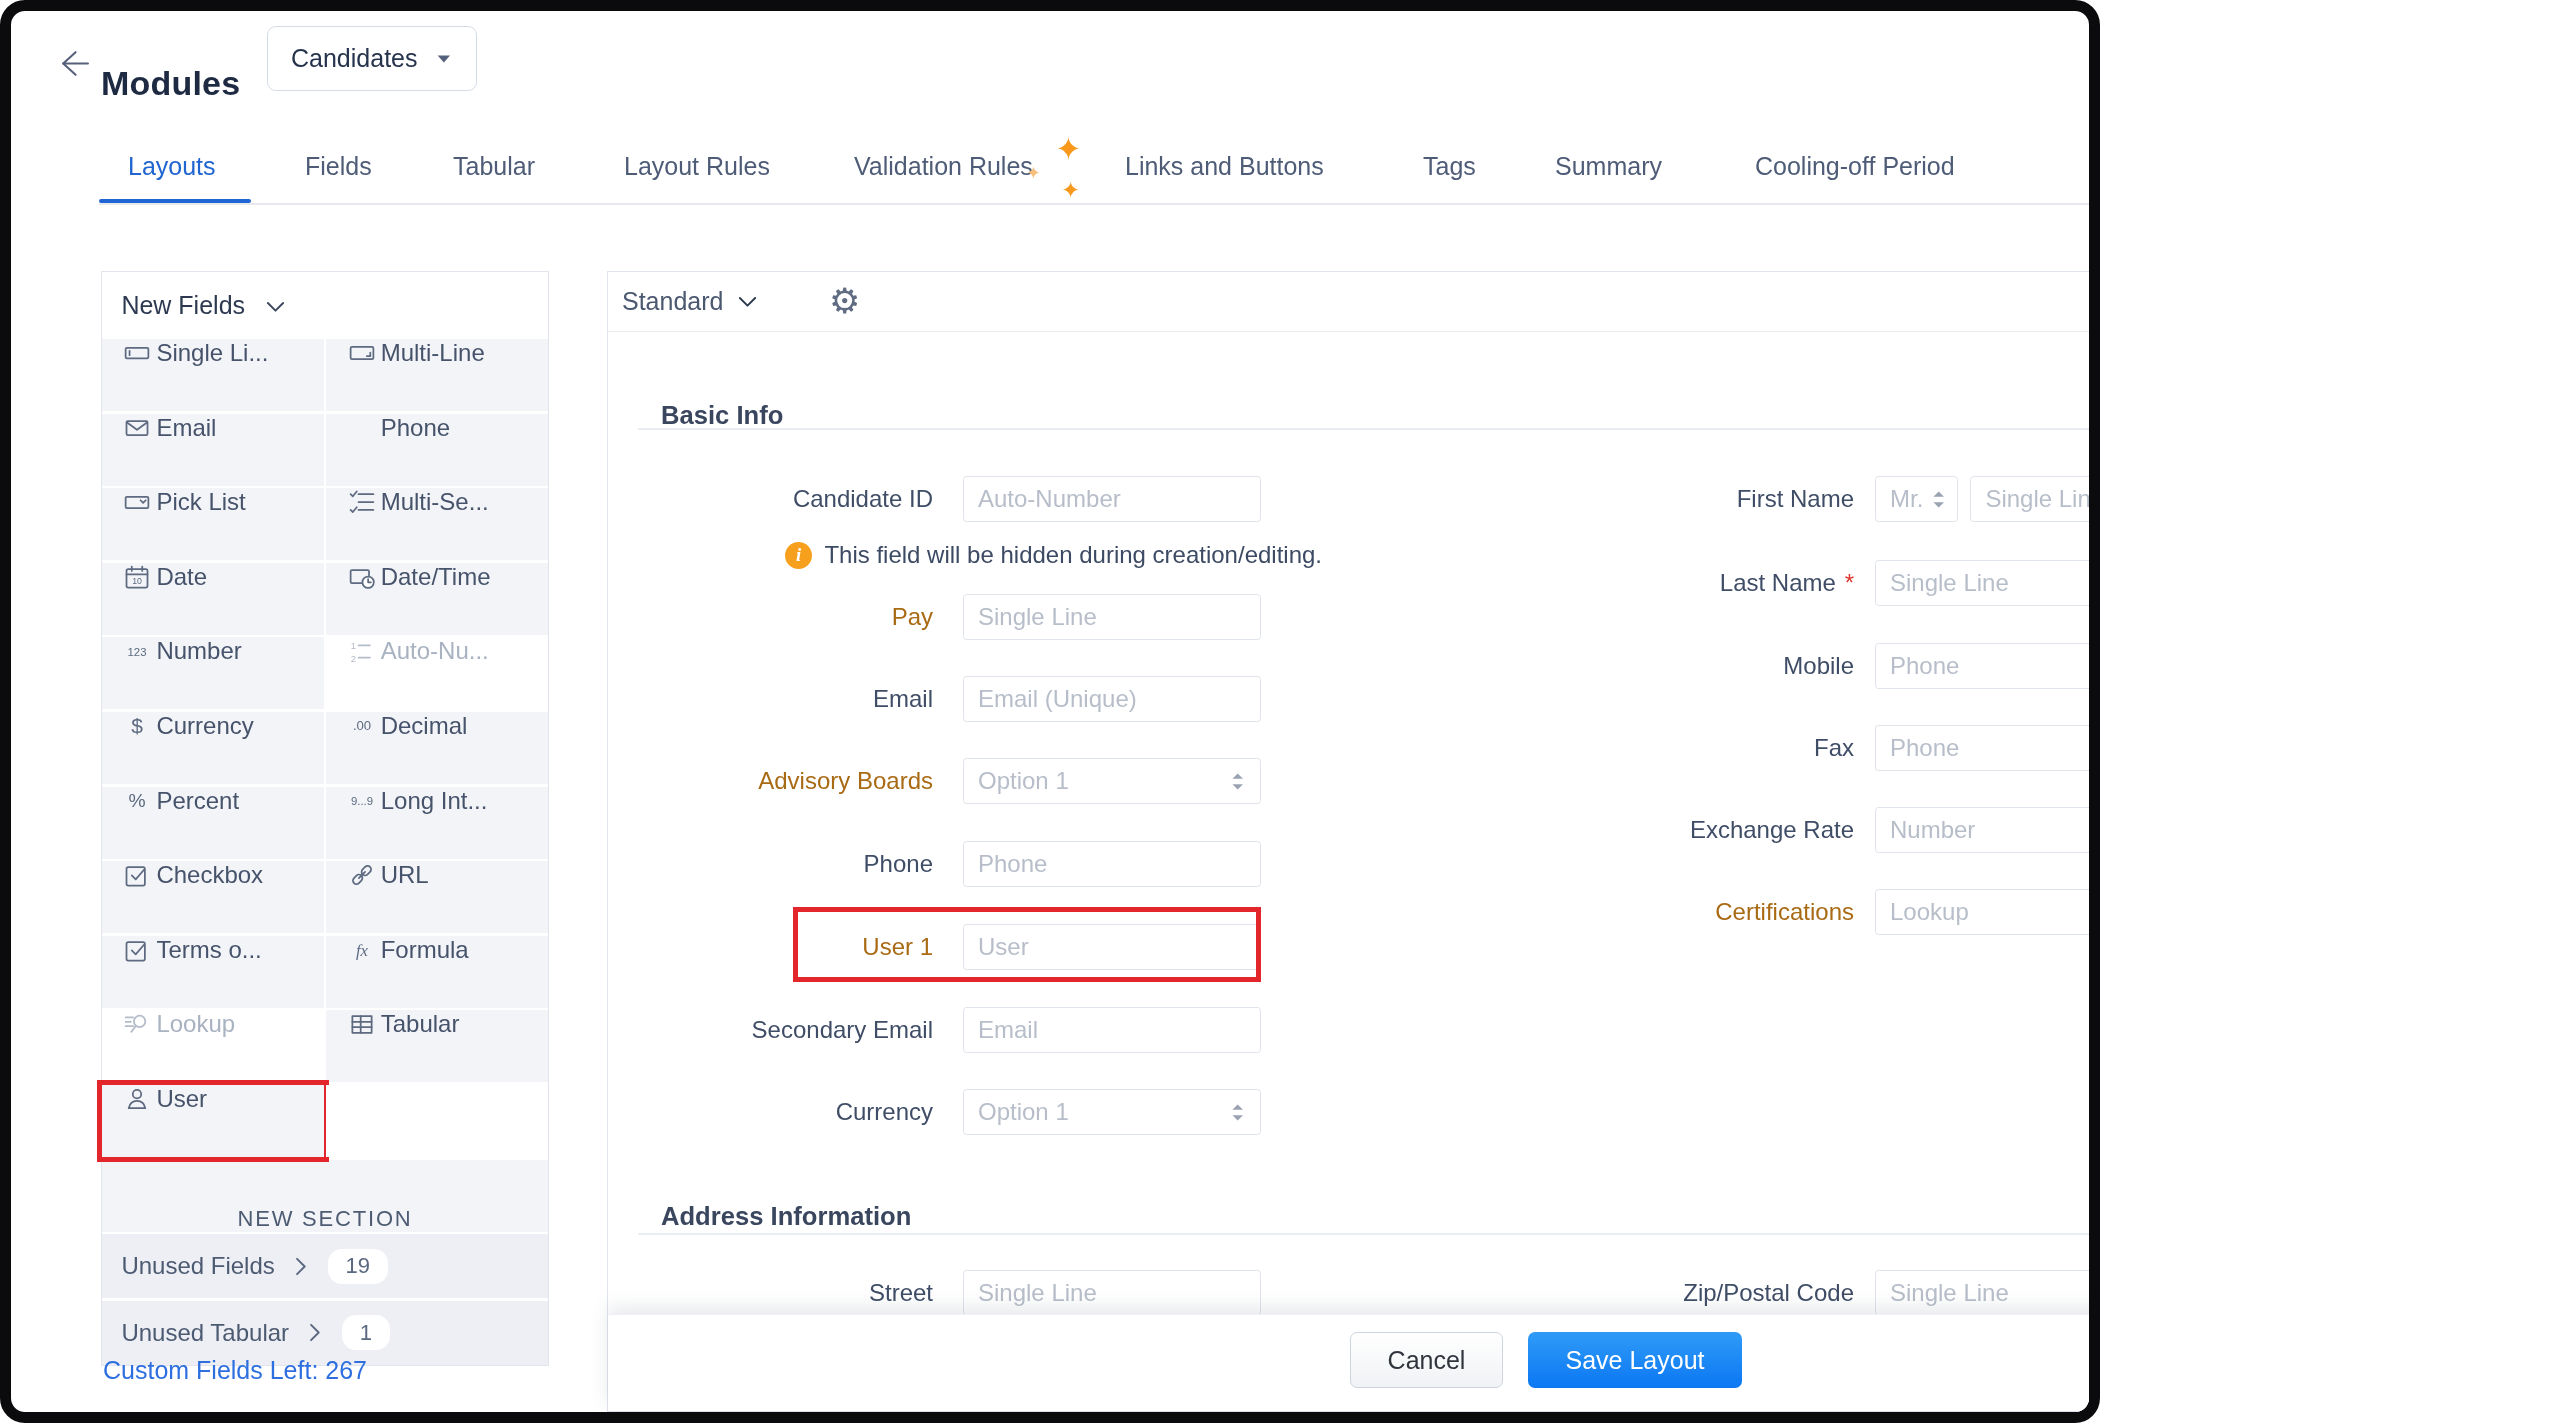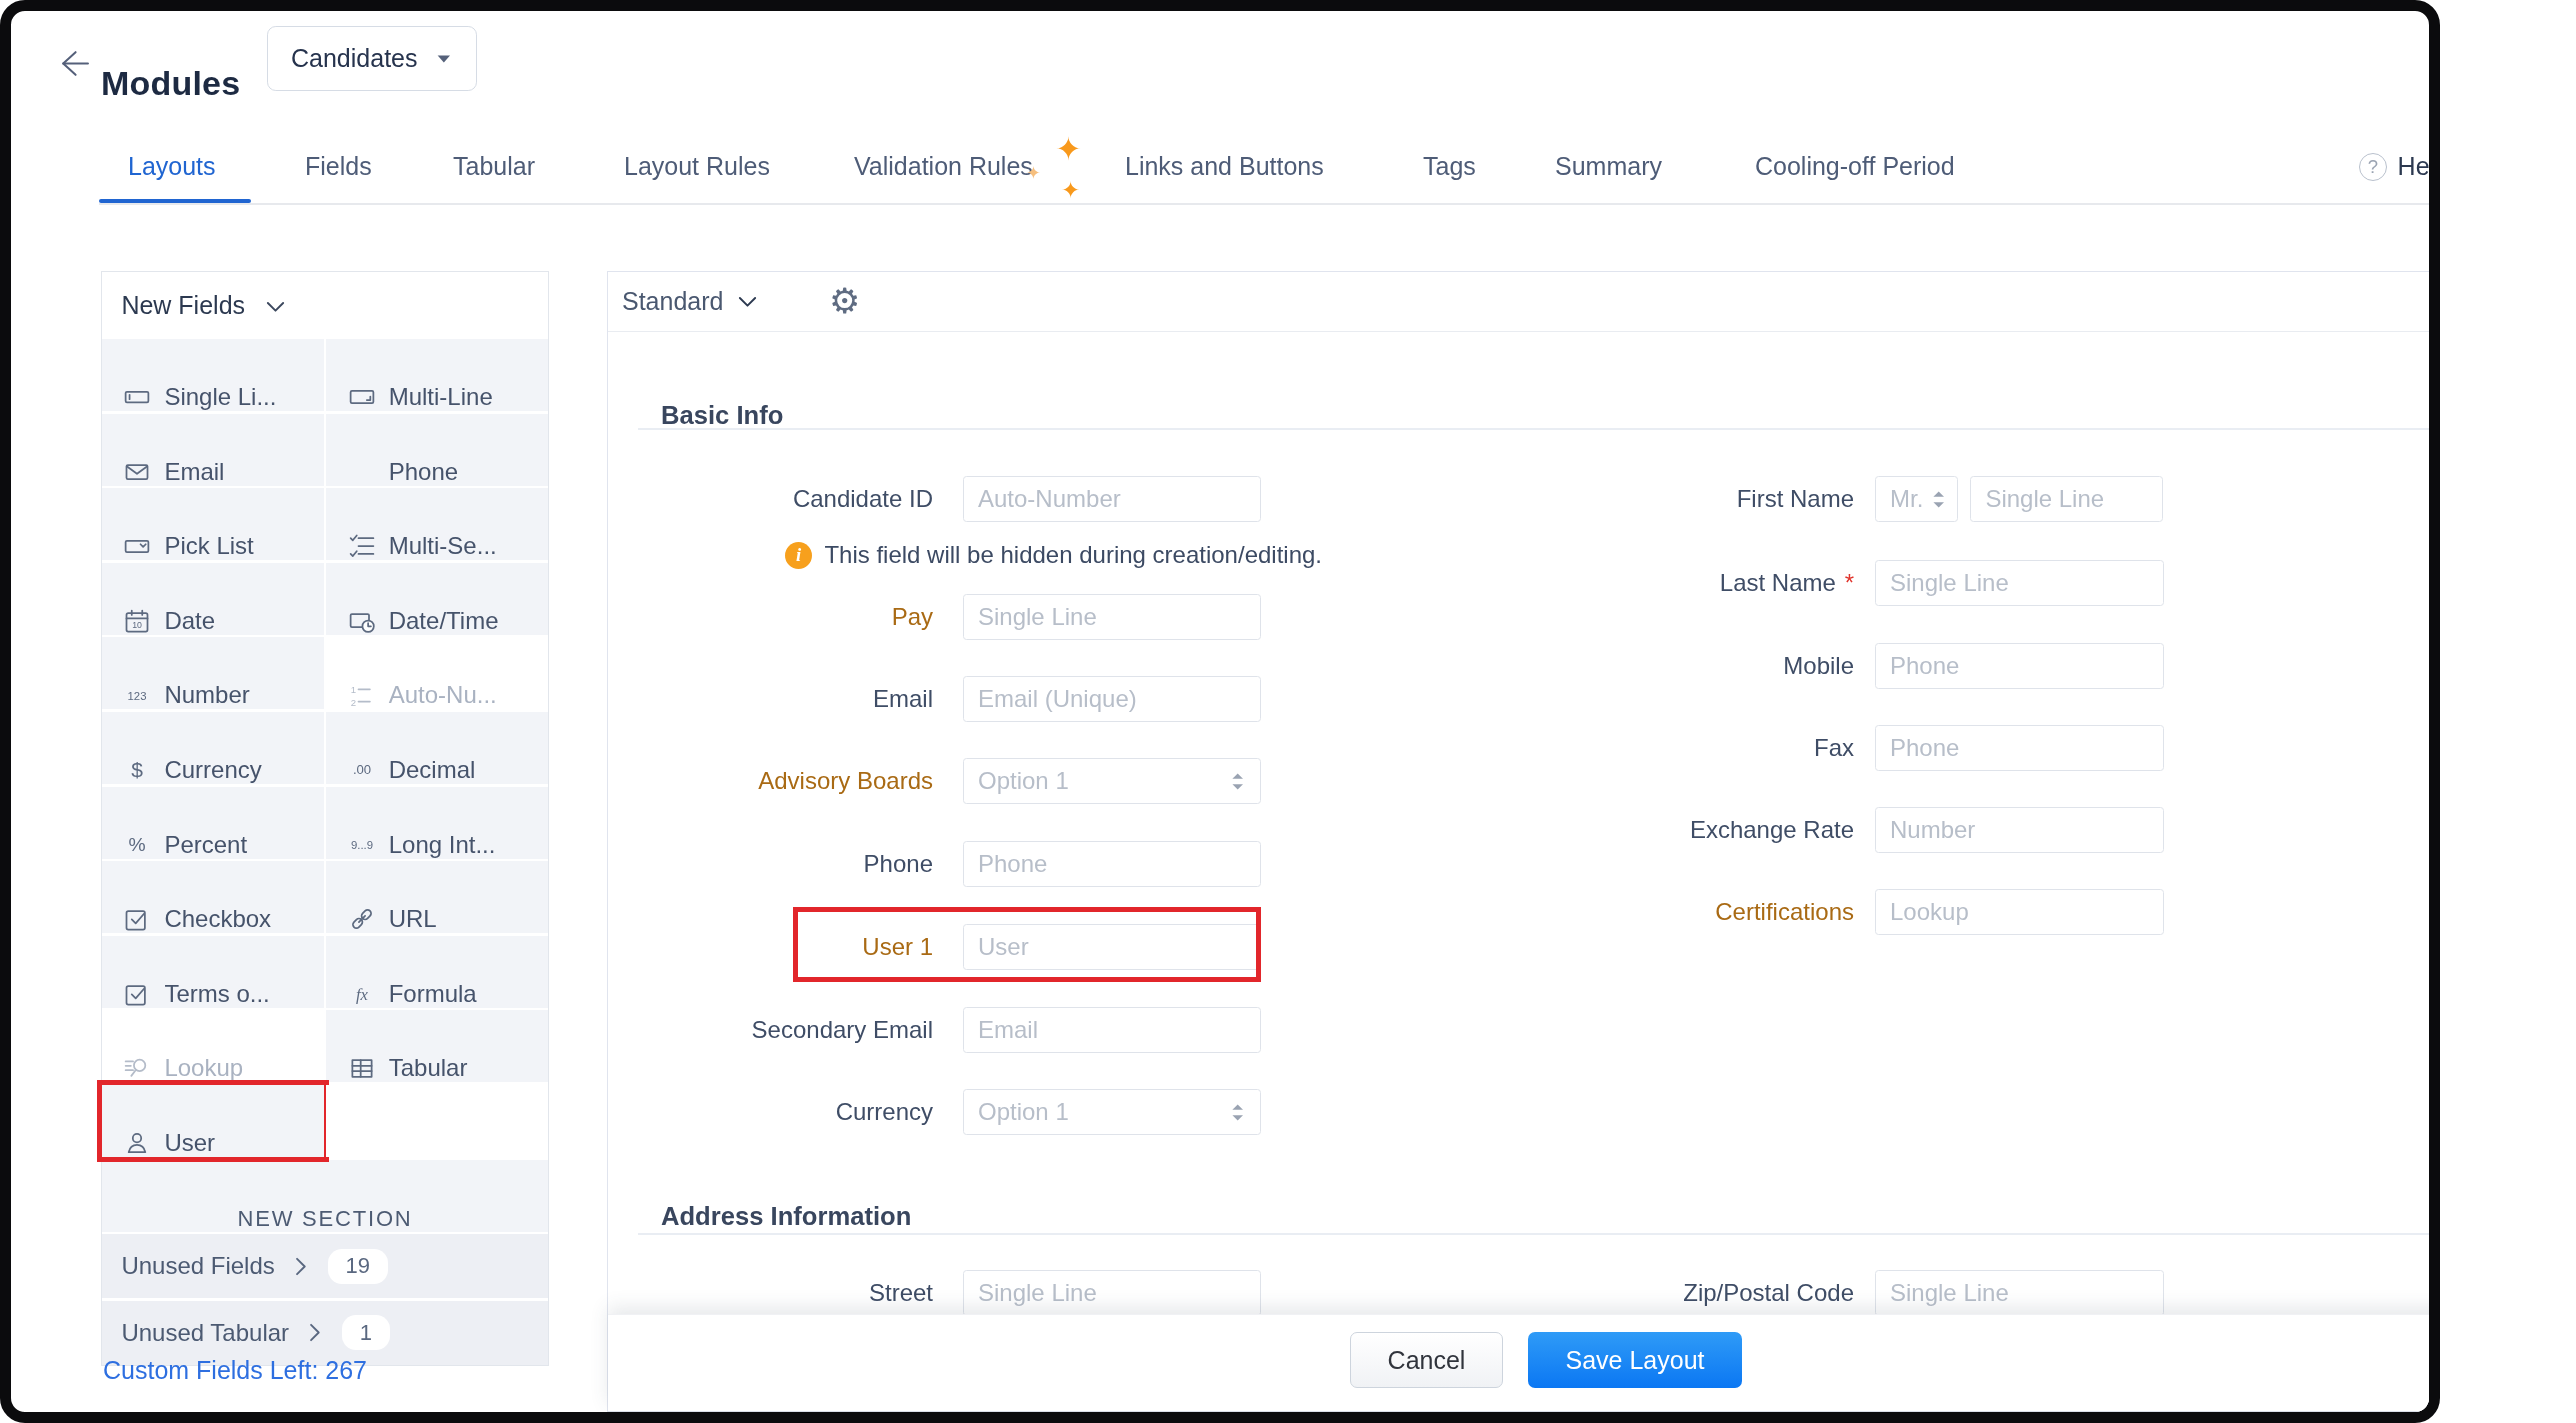--- a/index.html
+++ b/index.html
@@ -4,21 +4,21 @@
 <style>
   :root{
     --ink:#1f2c46; --tab:#4e5c77; --label:#3f4d66; --muted:#5d6a80;
     --blue:#2065d1; --link:#2e6fe0; --savetop:#2f9bf7; --savebot:#0b77f3;
     --red:#e2262b; --custom:#a96a14; --ph:#b7bec9; --border:#dfe3ea;
     --cell:#f2f4f8; --cellink:#46536b; --disabled:#a9b2c1; --unused:#edeff4;
   }
   *{box-sizing:border-box}
   body{margin:0;width:2576px;height:1423px;background:#fff;
        font-family:"Liberation Sans","DejaVu Sans",sans-serif;color:var(--ink)}
-  .frame{position:relative;width:2440px;height:1423px}
+  .frame{position:relative;width:2100px;height:1423px}
   .screen{position:absolute;inset:0;border:11.5px solid #0b0b0d;border-radius:25px;
           background:#fff;overflow:hidden}
   .abs{position:absolute}
 
   
   .back{left:44px;top:32px;width:41px;height:41px;color:#55607a;display:flex;align-items:center;cursor:pointer}
   .title{left:90px;top:30px;font-size:34px;font-weight:700;color:#1d2a42;letter-spacing:0.2px}
   .module-btn{left:256px;top:15px;height:65px;padding:0 23px;display:flex;align-items:center;gap:17.7px;
       background:#fff;border:1.8px solid #d6dce5;border-radius:8.8px;font-size:25px;color:#26334d;cursor:pointer}
   .module-btn .caret{color:#55617a;display:flex}
@@ -37,21 +37,21 @@
   .help .qmark{width:28px;height:28px;border:1.8px solid #b9c1cd;border-radius:50%;color:#9aa3b2;
       display:flex;align-items:center;justify-content:center;font-size:18.5px}
   .help .htxt{font-size:25px;color:#2c3950}
 
   
   .sidebar{left:90px;top:260px;width:448px;background:#fff;border:1.8px solid #e2e6ec}
   .sb-header{height:67px;display:flex;align-items:center;padding-left:19.4px;gap:20px;
       font-size:25px;color:#2c3950;cursor:pointer}
   .sb-header .chev{color:#3c485e;display:flex;margin-top:3.5px}
   .sb-grid{display:grid;grid-template-columns:1fr 1fr;gap:2.6px;background:#fff}
-  .cell{height:72px;background:var(--cell);display:flex;align-items:flex-end;padding-left:19.4px;gap:11px;
+  .cell{height:72px;background:var(--cell);display:flex;align-items:flex-start;padding-left:19.4px;gap:3px;
       font-size:24px;color:var(--cellink);cursor:grab;white-space:nowrap;overflow:hidden}
   .cell .ic{width:32px;min-width:32px;color:var(--muted);display:flex;align-items:center;justify-content:center}
   .cell.disabled{background:#fff;color:var(--disabled);cursor:default}
   .cell.disabled .ic{color:#b4bcc9}
   .cell.empty{background:#fff;cursor:default}
   .cell.hl{outline:5.3px solid var(--red);outline-offset:-0.9px}
   .new-section{height:72px;margin-top:2.6px;background:var(--cell);display:flex;align-items:flex-end;
       justify-content:center;font-size:22px;letter-spacing:1.8px;color:#4d5b73;cursor:pointer}
   .unused{height:64px;margin-top:2.6px;background:var(--unused);display:flex;align-items:center;
       padding-left:19.4px;gap:17.7px;font-size:24px;color:#4c5a72;cursor:pointer}

